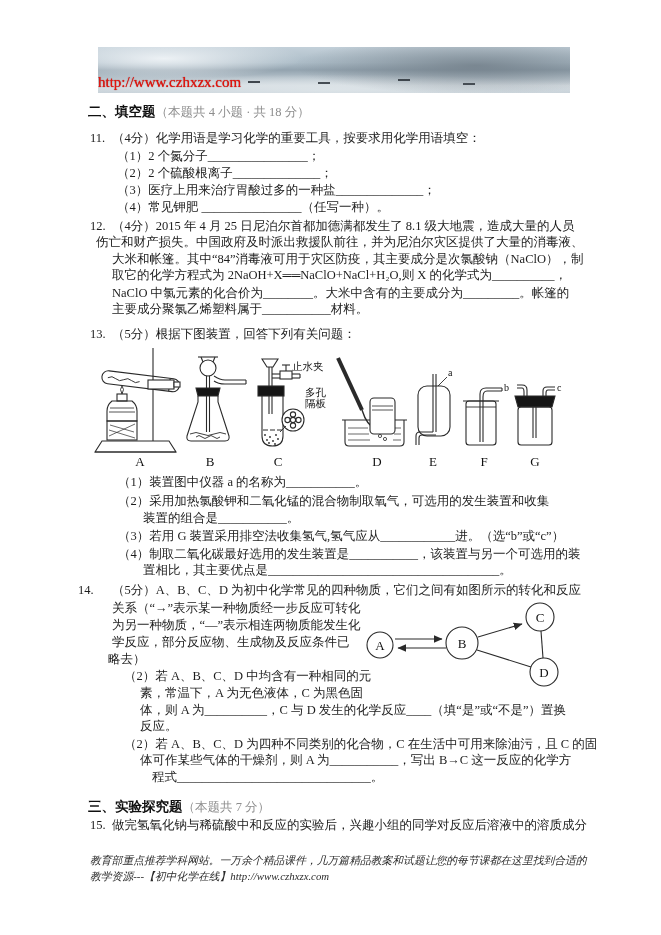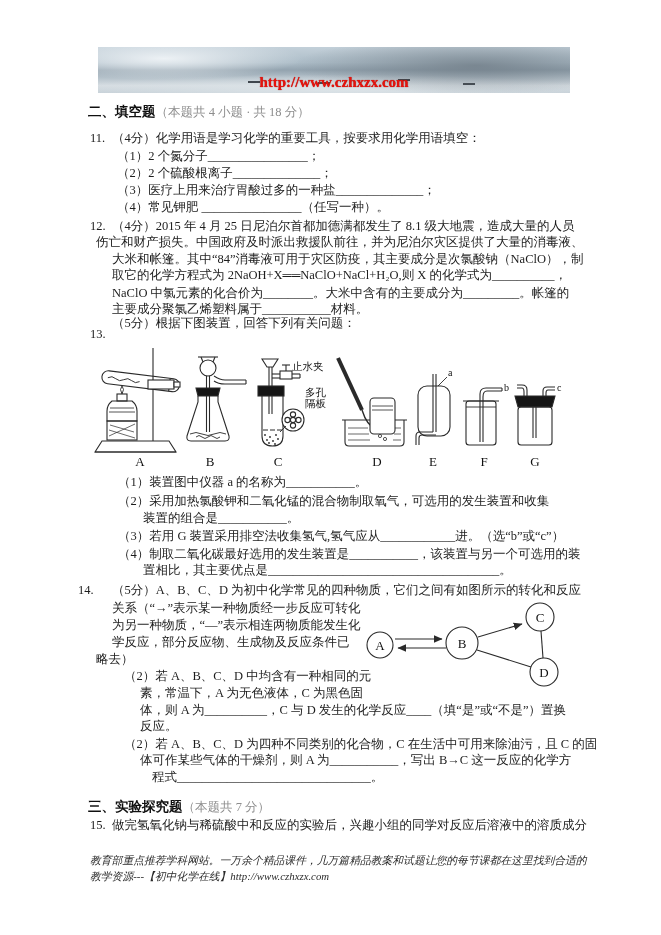--- a/index.html
+++ b/index.html
@@ -19,22 +19,22 @@
       radial-gradient(ellipse 45% 70% at 14% 25%, rgba(240,244,247,.95), rgba(240,244,247,0) 65%),
       radial-gradient(ellipse 70% 40% at 50% 92%, rgba(222,229,233,.9), rgba(222,229,233,0) 80%),
       linear-gradient(180deg,#c3d0d9 0%,#adbdc8 34%,#93a3af 50%,#b3c0c9 66%,#d6dde2 84%,#c7d1d8 100%);
   }
   .banner-title{
     position:absolute;left:0;top:3px;width:100%;text-align:center;
     font-weight:bold;font-size:20px;letter-spacing:1px;color:#e8120c;
     text-shadow:0 0 1px #8d0e06;
   }
   .banner-url{
-    position:absolute;left:0;top:27px;width:100%;text-align:center;
-    font-weight:bold;font-size:15px;color:#e8120c;text-shadow:0 0 1px #8d0e06;
+    position:absolute;left:0;top:27px;width:100%;
+    font-weight:normal;font-size:15px;color:#e8120c;text-shadow:0 0 1px #8d0e06;
   }
   .boats{position:absolute;left:150px;top:34px;width:12px;height:2px;background:#3f464d;
     box-shadow:70px 1px 0 0 #464d54,150px -2px 0 0 #3f464d,215px 2px 0 0 #464d54;}
   .footer-line{position:absolute;font-style:italic;font-size:10.8px;color:#2a2a2a;white-space:nowrap;}
   svg{position:absolute;}
   svg text{font-family:"Liberation Serif","DejaVu Serif",serif;}
   .fig-letter{font-size:13px;fill:#111;}
   .fig-ann{font-size:10.5px;fill:#111;}
   .fig-ann-sm{font-size:10px;fill:#111;}
 </style>
@@ -59,21 +59,21 @@
 
 <div class="num" style="left:90px;top:219px;">12.</div>
 <div class="ln" style="left:112px;top:219px;">（4分）2015 年 4 月 25 日尼泊尔首都加德满都发生了 8.1 级大地震，造成大量的人员</div>
 <div class="ln" style="left:96px;top:235px;">伤亡和财产损失。中国政府及时派出救援队前往，并为尼泊尔灾区提供了大量的消毒液、</div>
 <div class="ln" style="left:112px;top:252px;">大米和帐篷。其中“84”消毒液可用于灾区防疫，其主要成分是次氯酸钠（NaClO），制</div>
 <div class="ln" style="left:112px;top:268px;">取它的化学方程式为 2NaOH+X══NaClO+NaCl+H₂O,则 X 的化学式为__________，</div>
 <div class="ln" style="left:112px;top:286px;">NaClO 中氯元素的化合价为________。大米中含有的主要成分为_________。帐篷的</div>
 <div class="ln" style="left:112px;top:302px;">主要成分聚氯乙烯塑料属于___________材料。</div>
 
 <div class="num" style="left:90px;top:327px;">13.</div>
-<div class="ln" style="left:112px;top:316px;text-align:right;">（5分）根据下图装置，回答下列有关问题：</div>
+<div class="ln" style="left:112px;top:327px;text-align:right;">（5分）根据下图装置，回答下列有关问题：</div>
 
 <svg style="left:86px;top:344px;" width="484" height="126" viewBox="0 0 484 126" fill="none" stroke="#2a2a2a" stroke-width="1.1">
 
   <g>
     <line x1="67" y1="4" x2="67" y2="97"></line>
     <path d="M9,108 L16,97 H83 L90,108 Z"></path>
     <line x1="9" y1="108" x2="90" y2="108"></line>
     <g transform="rotate(7 16 32)">
       <rect x="16" y="26" width="78" height="13" rx="6.5"></rect>
       <line x1="84" y1="26" x2="84" y2="39"></line>
@@ -204,21 +204,21 @@
 <div class="ln" style="left:143px;top:511px;">装置的组合是___________。</div>
 <div class="ln" style="left:118px;top:529px;">（3）若用 G 装置采用排空法收集氢气,氢气应从____________进。（选“b”或“c”）</div>
 <div class="ln" style="left:118px;top:547px;">（4）制取二氧化碳最好选用的发生装置是___________，该装置与另一个可选用的装</div>
 <div class="ln" style="left:143px;top:563px;">置相比，其主要优点是_____________________________________。</div>
 
 <div class="num" style="left:78px;top:583px;">14.</div>
 <div class="ln" style="left:112px;top:583px;">（5分）A、B、C、D 为初中化学常见的四种物质，它们之间有如图所示的转化和反应</div>
 <div class="ln" style="left:112px;top:601px;">关系（“→”表示某一种物质经一步反应可转化</div>
 <div class="ln" style="left:112px;top:618px;">为另一种物质，“—”表示相连两物质能发生化</div>
 <div class="ln" style="left:112px;top:635px;">学反应，部分反应物、生成物及反应条件已</div>
-<div class="ln" style="left:96px;top:652px;">略去）</div>
+<div class="ln" style="left:108px;top:652px;">略去）</div>
 
 <svg style="left:362px;top:598px;" width="228" height="94" viewBox="0 0 228 94" fill="none" stroke="#2a2a2a" stroke-width="1.1">
   <defs>
     <marker id="ah" markerWidth="9" markerHeight="8" refX="7.5" refY="3.5" orient="auto">
       <path d="M0,0 L8,3.5 L0,7 Z" fill="#2a2a2a" stroke="none"></path>
     </marker>
   </defs>
   <g>
     <line x1="33" y1="41" x2="80" y2="41" marker-end="url(#ah)"></line>
     <line x1="84" y1="50" x2="36" y2="50" marker-end="url(#ah)"></line>

